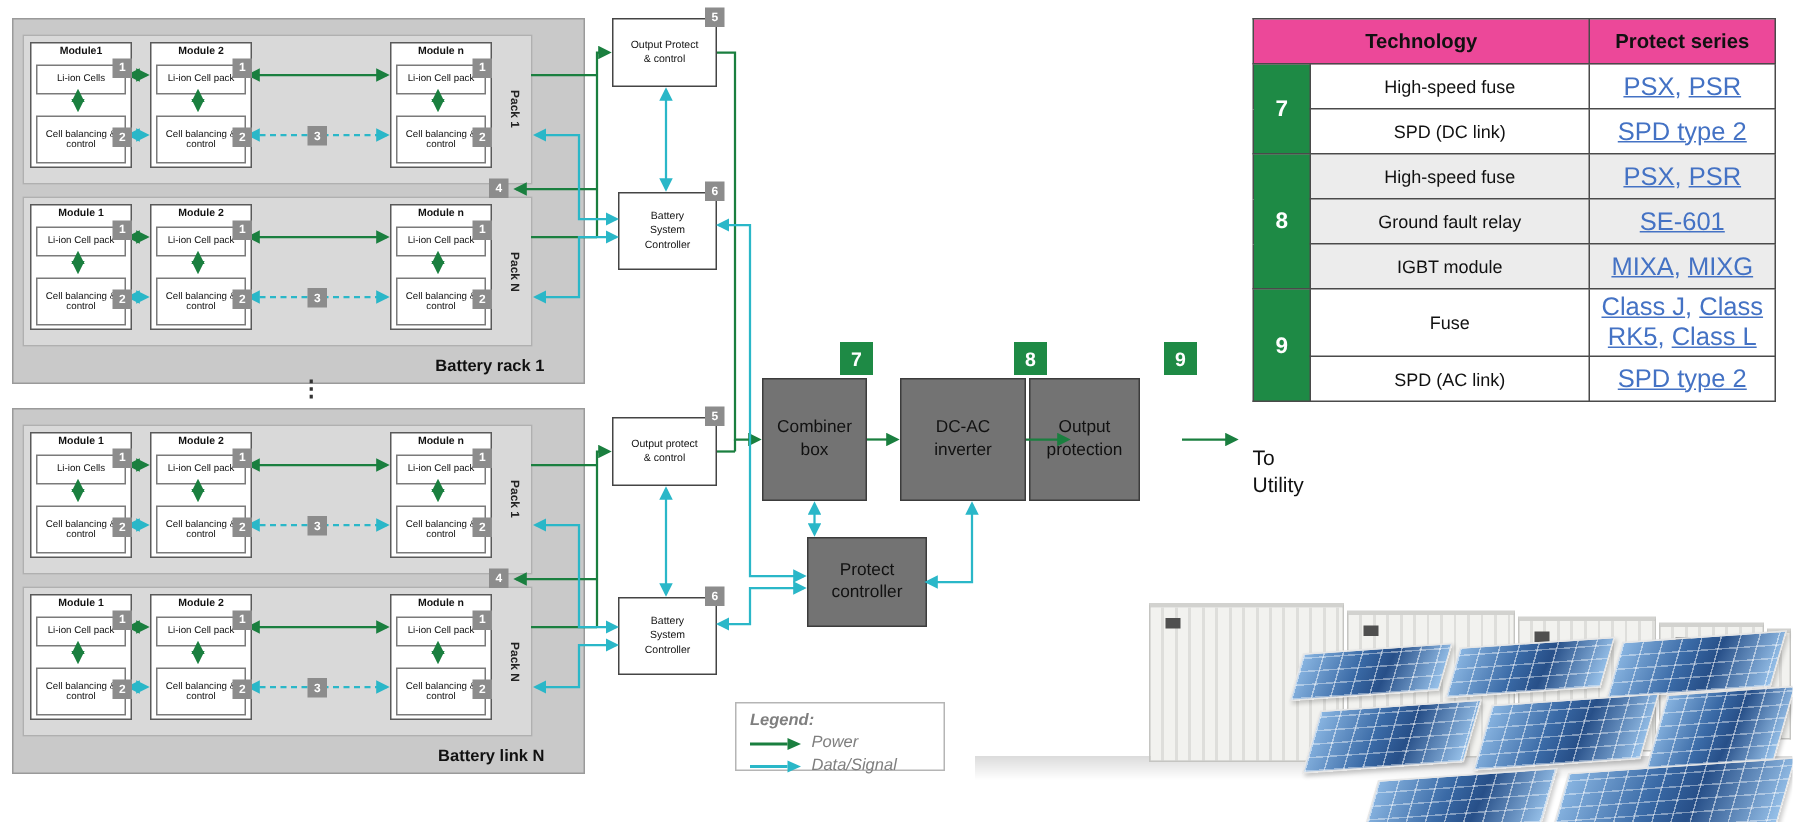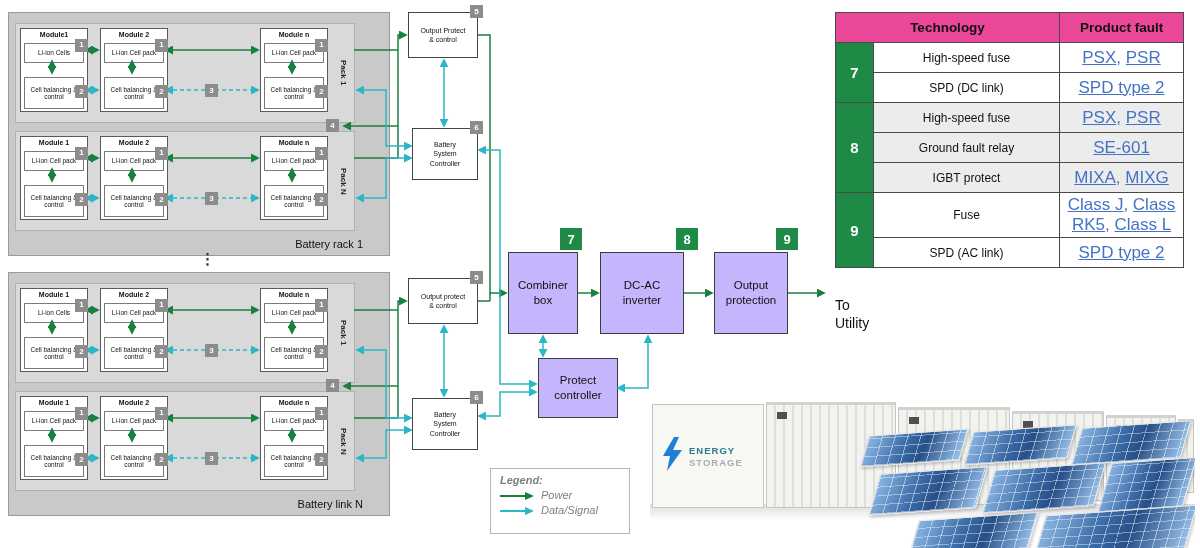--- a/index.html
+++ b/index.html
@@ -10,33 +10,33 @@
   .rack{position:absolute;width:382px;height:244px;background:#c9c9c9;border:1px solid #9a9a9a}
   .pack{position:absolute;width:340px;height:100px;background:#d9d9d9;border:1px solid #b0b0b0}
   .module{position:absolute;width:68px;height:84px;background:#fff;border:1px solid #5a5a5a}
   .m-title{font-size:7px;font-weight:bold;text-align:center;padding-top:2px;height:13px}
   .m-cell{position:absolute;left:3px;right:3px;top:14px;height:20px;border:1px solid #7a7a7a;background:#fff;display:flex;align-items:center;justify-content:center;font-size:6.5px;text-align:center;line-height:1.1}
   .m-bal{position:absolute;left:3px;right:3px;top:48px;height:32px;border:1px solid #7a7a7a;background:#fff;display:flex;align-items:center;justify-content:center;font-size:6.5px;text-align:center;line-height:1.15;padding:0 2px}
   .badge{position:absolute;width:13px;height:13px;background:#8c8c8c;color:#fff;font-size:8px;font-weight:bold;display:flex;align-items:center;justify-content:center;z-index:7}
   .m-cell .badge{right:-5px;top:-5px}
   .m-bal .badge{right:-5px;top:7px}
   .pack-label{position:absolute;left:318px;top:0;height:100%;width:18px;display:flex;align-items:center;justify-content:center;writing-mode:vertical-rl;font-size:8px;font-weight:bold;color:#222}
-  .rack-label{position:absolute;right:26px;bottom:5px;font-size:11px;font-weight:normal;color:#111}
+  .rack-label{position:absolute;right:26px;bottom:5px;font-size:11px;font-weight:bold;color:#111}
   .ellipsis{position:absolute;left:200px;top:250px;font-size:15px;font-weight:bold;color:#333;z-index:3}
 
   
   .sbox{position:absolute;background:#fff;border:1px solid #444;display:flex;align-items:center;justify-content:center;text-align:center;font-size:7px;line-height:1.3;z-index:2;padding:1px 9px}
-  .mbox{position:absolute;background:#c4b5fd;border:1.4px solid #3c3c3c;display:flex;align-items:center;justify-content:flex-end;text-align:center;font-size:11.5px;line-height:1.3;z-index:2;padding:2px 6px}
+  .mbox{position:absolute;background:#737373;border:1.4px solid #3c3c3c;display:flex;align-items:center;justify-content:flex-end;text-align:center;font-size:11.5px;line-height:1.3;z-index:2;padding:2px 6px}
   .bigbadge{position:absolute;width:22px;height:22px;background:#1e8a45;color:#fff;font-size:13px;font-weight:bold;display:flex;align-items:center;justify-content:center;z-index:7}
   .utility{position:absolute;left:835px;top:297px;width:40px;font-size:14px;line-height:1.25;color:#111;z-index:2}
 
   svg.overlay{position:absolute;left:0;top:0;z-index:5;pointer-events:none}
 
   
-  .legend{position:absolute;left:490px;top:468px;width:140px;height:66px;border:1px solid #b5b5b5;background:#fff;padding:5px 9px;z-index:2}
+  .legend{position:absolute;left:490px;top:468px;width:140px;height:46px;border:1px solid #b5b5b5;background:#fff;padding:5px 9px;z-index:2}
   .legend-title{font-size:11px;font-weight:bold;font-style:italic;color:#7f7f7f;margin-bottom:3px}
   .legend-item{display:flex;align-items:flex-end;gap:7px;font-size:11px;font-style:italic;color:#7f7f7f;margin-top:3px}
 
   
   .ptable{position:absolute;left:835px;top:12px;border-collapse:collapse;table-layout:fixed;width:348px;z-index:2}
   .ptable th,.ptable td{border:1px solid #4a4a4a;text-align:center;vertical-align:middle;padding:2px 3px}
   .ptable th{background:#ec4899;font-size:13.5px;height:28px;color:#111}
   .ptable tr{height:30px}
   .ptable tr.tall{height:44px}
   .ptable td.num{background:#1e8a45;color:#fff;font-weight:bold;font-size:15px}
@@ -245,21 +245,21 @@
 
 <div class="bigbadge" style="left:560px;top:228px">7</div>
 <div class="bigbadge" style="left:676px;top:228px">8</div>
 <div class="bigbadge" style="left:776px;top:228px">9</div>
 <div class="mbox" style="left:508px;top:252px;width:70px;height:82px">
     <span>Combiner box</span>
   </div>
 <div class="mbox" style="left:600px;top:252px;width:84px;height:82px">
     <span>DC-AC inverter</span>
   </div>
-<div class="mbox" style="left:714px;top:252px;width:74px;height:82px">
+<div class="mbox" style="left:686px;top:252px;width:74px;height:82px">
     <span>Output protection</span>
   </div>
 <div class="mbox" style="left:538px;top:358px;width:80px;height:60px">
     <span>Protect controller</span>
   </div>
 <div class="utility">To Utility</div>
 
 <svg class="overlay" width="1200" height="548">
   <defs>
     <marker id="ag" viewBox="0 0 10 10" refX="8" refY="5" markerWidth="6" markerHeight="6" orient="auto-start-reverse">
@@ -357,42 +357,42 @@
 
 <table class="ptable">
   <colgroup>
       <col style="width:38px">
       <col style="width:186px">
       <col style="width:124px">
     </colgroup>
   <tbody>
       <tr>
     <th colspan="2">Technology</th>
-    <th>Product fault</th>
+    <th>Protect series</th>
   </tr>
   <tr>
     <td class="num" rowspan="2">7</td>
     <td class="tech">High-speed fuse</td>
     <td class="prod"><a>PSX</a><a>PSR</a></td>
   </tr>
   <tr>
     <td class="tech">SPD (DC link)</td>
     <td class="prod"><a>SPD type 2</a></td>
   </tr>
   <tr class="shade">
     <td class="num" rowspan="3">8</td>
     <td class="tech">High-speed fuse</td>
     <td class="prod"><a>PSX</a><a>PSR</a></td>
   </tr>
   <tr class="shade">
     <td class="tech">Ground fault relay</td>
     <td class="prod"><a>SE-601</a></td>
   </tr>
   <tr class="shade">
-    <td class="tech">IGBT protect</td>
+    <td class="tech">IGBT module</td>
     <td class="prod"><a>MIXA</a><a>MIXG</a></td>
   </tr>
   <tr class="tall">
     <td class="num" rowspan="2">9</td>
     <td class="tech">Fuse</td>
     <td class="prod"><a>Class J</a><a>Class RK5</a><a>Class L</a></td>
   </tr>
   <tr>
     <td class="tech">SPD (AC link)</td>
     <td class="prod"><a>SPD type 2</a></td>
@@ -408,27 +408,20 @@
   <div class="cont" style="left:248px;top:9px;width:112px;height:98px">
       <div class="vent"></div>
     </div>
   <div class="cont" style="left:362px;top:13px;width:92px;height:90px">
       <div class="vent"></div>
     </div>
   <div class="cont" style="left:456px;top:17px;width:70px;height:82px">
       <div class="vent"></div>
     </div>
   <div class="cont" style="left:528px;top:21px;width:16px;height:74px"></div>
-  <div class="cfront">
-    <svg class="bolt" width="20" height="34" viewBox="0 0 20 34">
-        <polygon points="11,0 0,19 7,19 4,34 19,13 10,13 16,0" fill="#1f7fd4"></polygon>
-      </svg>
-    <div class="brand1">ENERGY</div>
-    <div class="brand2">STORAGE</div>
-  </div>
   <div class="panel" style="left:214px;top:34px;width:100px;height:32px"></div>
   <div class="panel" style="left:318px;top:30px;width:104px;height:34px"></div>
   <div class="panel" style="left:426px;top:26px;width:110px;height:38px"></div>
   <div class="panel" style="left:224px;top:72px;width:108px;height:42px"></div>
   <div class="panel" style="left:338px;top:68px;width:112px;height:44px"></div>
   <div class="panel" style="left:454px;top:62px;width:86px;height:50px"></div>
   <div class="panel" style="left:262px;top:118px;width:120px;height:46px"></div>
   <div class="panel" style="left:388px;top:112px;width:152px;height:52px"></div>
 </div>
 

